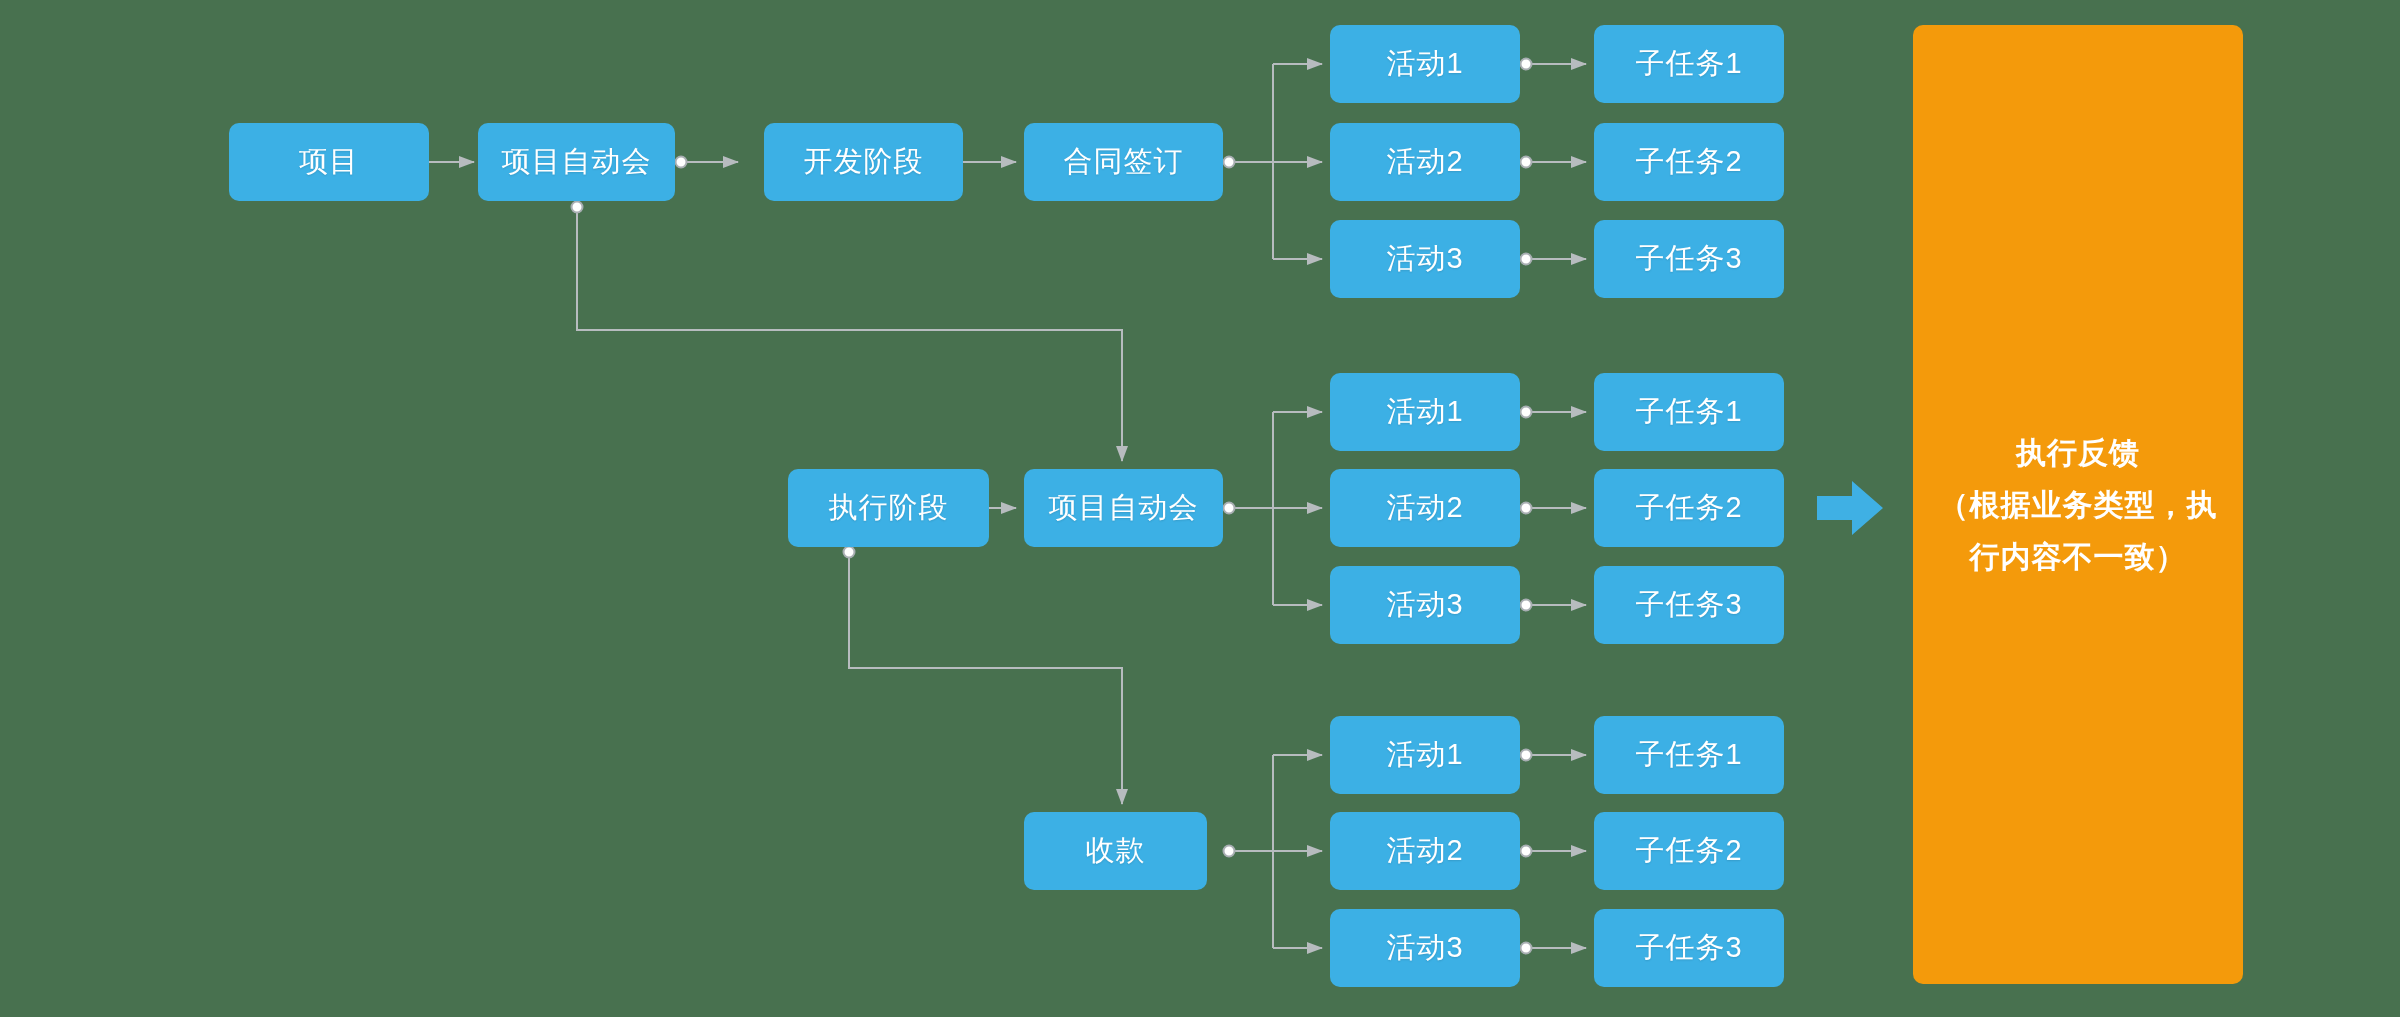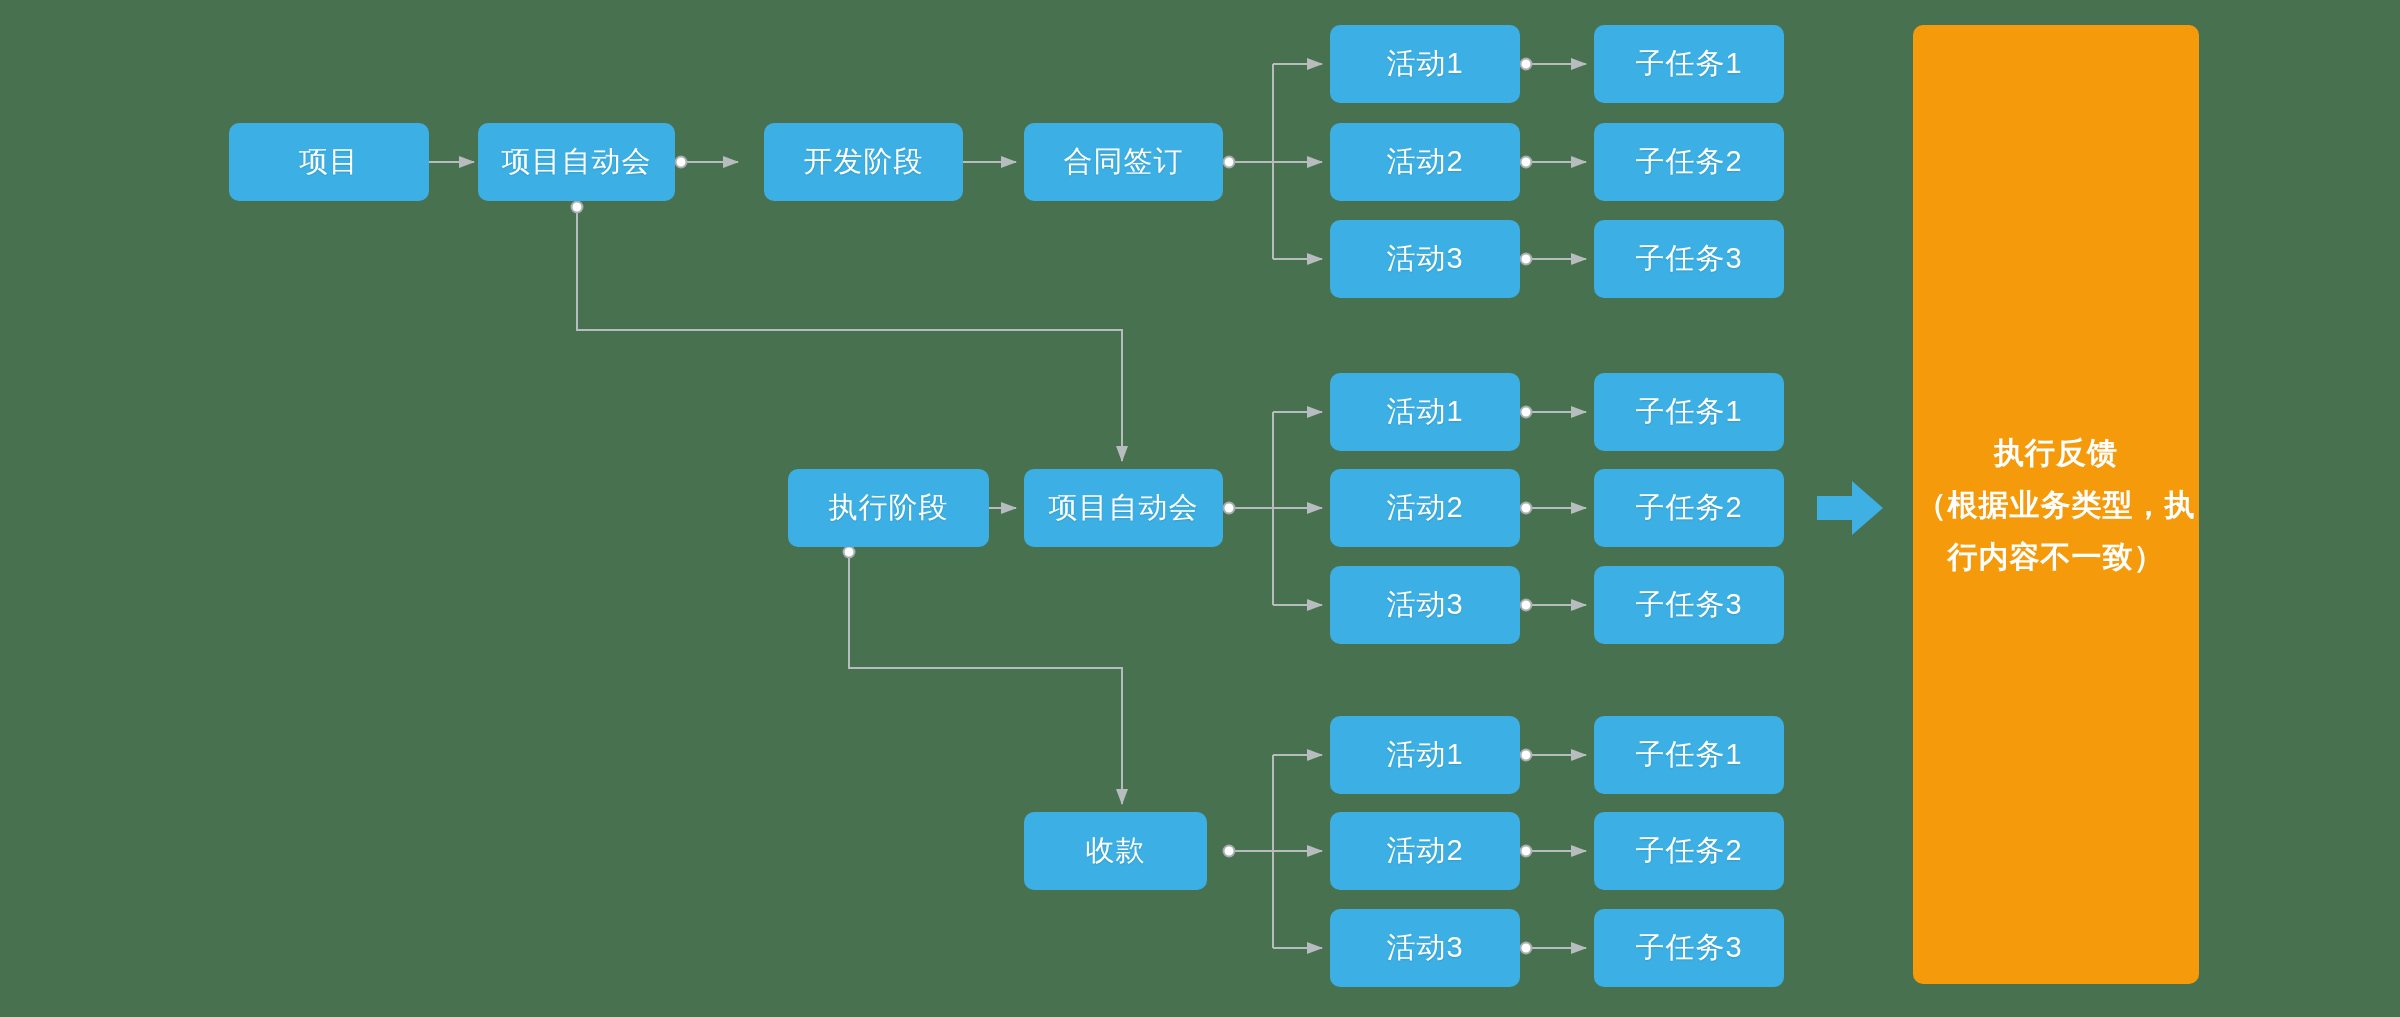--- a/index.html
+++ b/index.html
@@ -35,21 +35,21 @@
     font-weight: 400;
     letter-spacing: 1px;
     text-shadow: 0 1px 2px rgba(0,0,0,0.12);
     box-sizing: border-box;
     height: 78px;
   }
   .feedback-box {
     position: absolute;
     left: 1913px;
     top: 25px;
-    width: 286px;
+    width: 330px;
     height: 959px;
     background: #F49A0B;
     border-radius: 10px;
     color: #ffffff;
     display: flex;
     flex-direction: column;
     align-items: center;
     justify-content: center;
     text-align: center;
     font-size: 30px;

